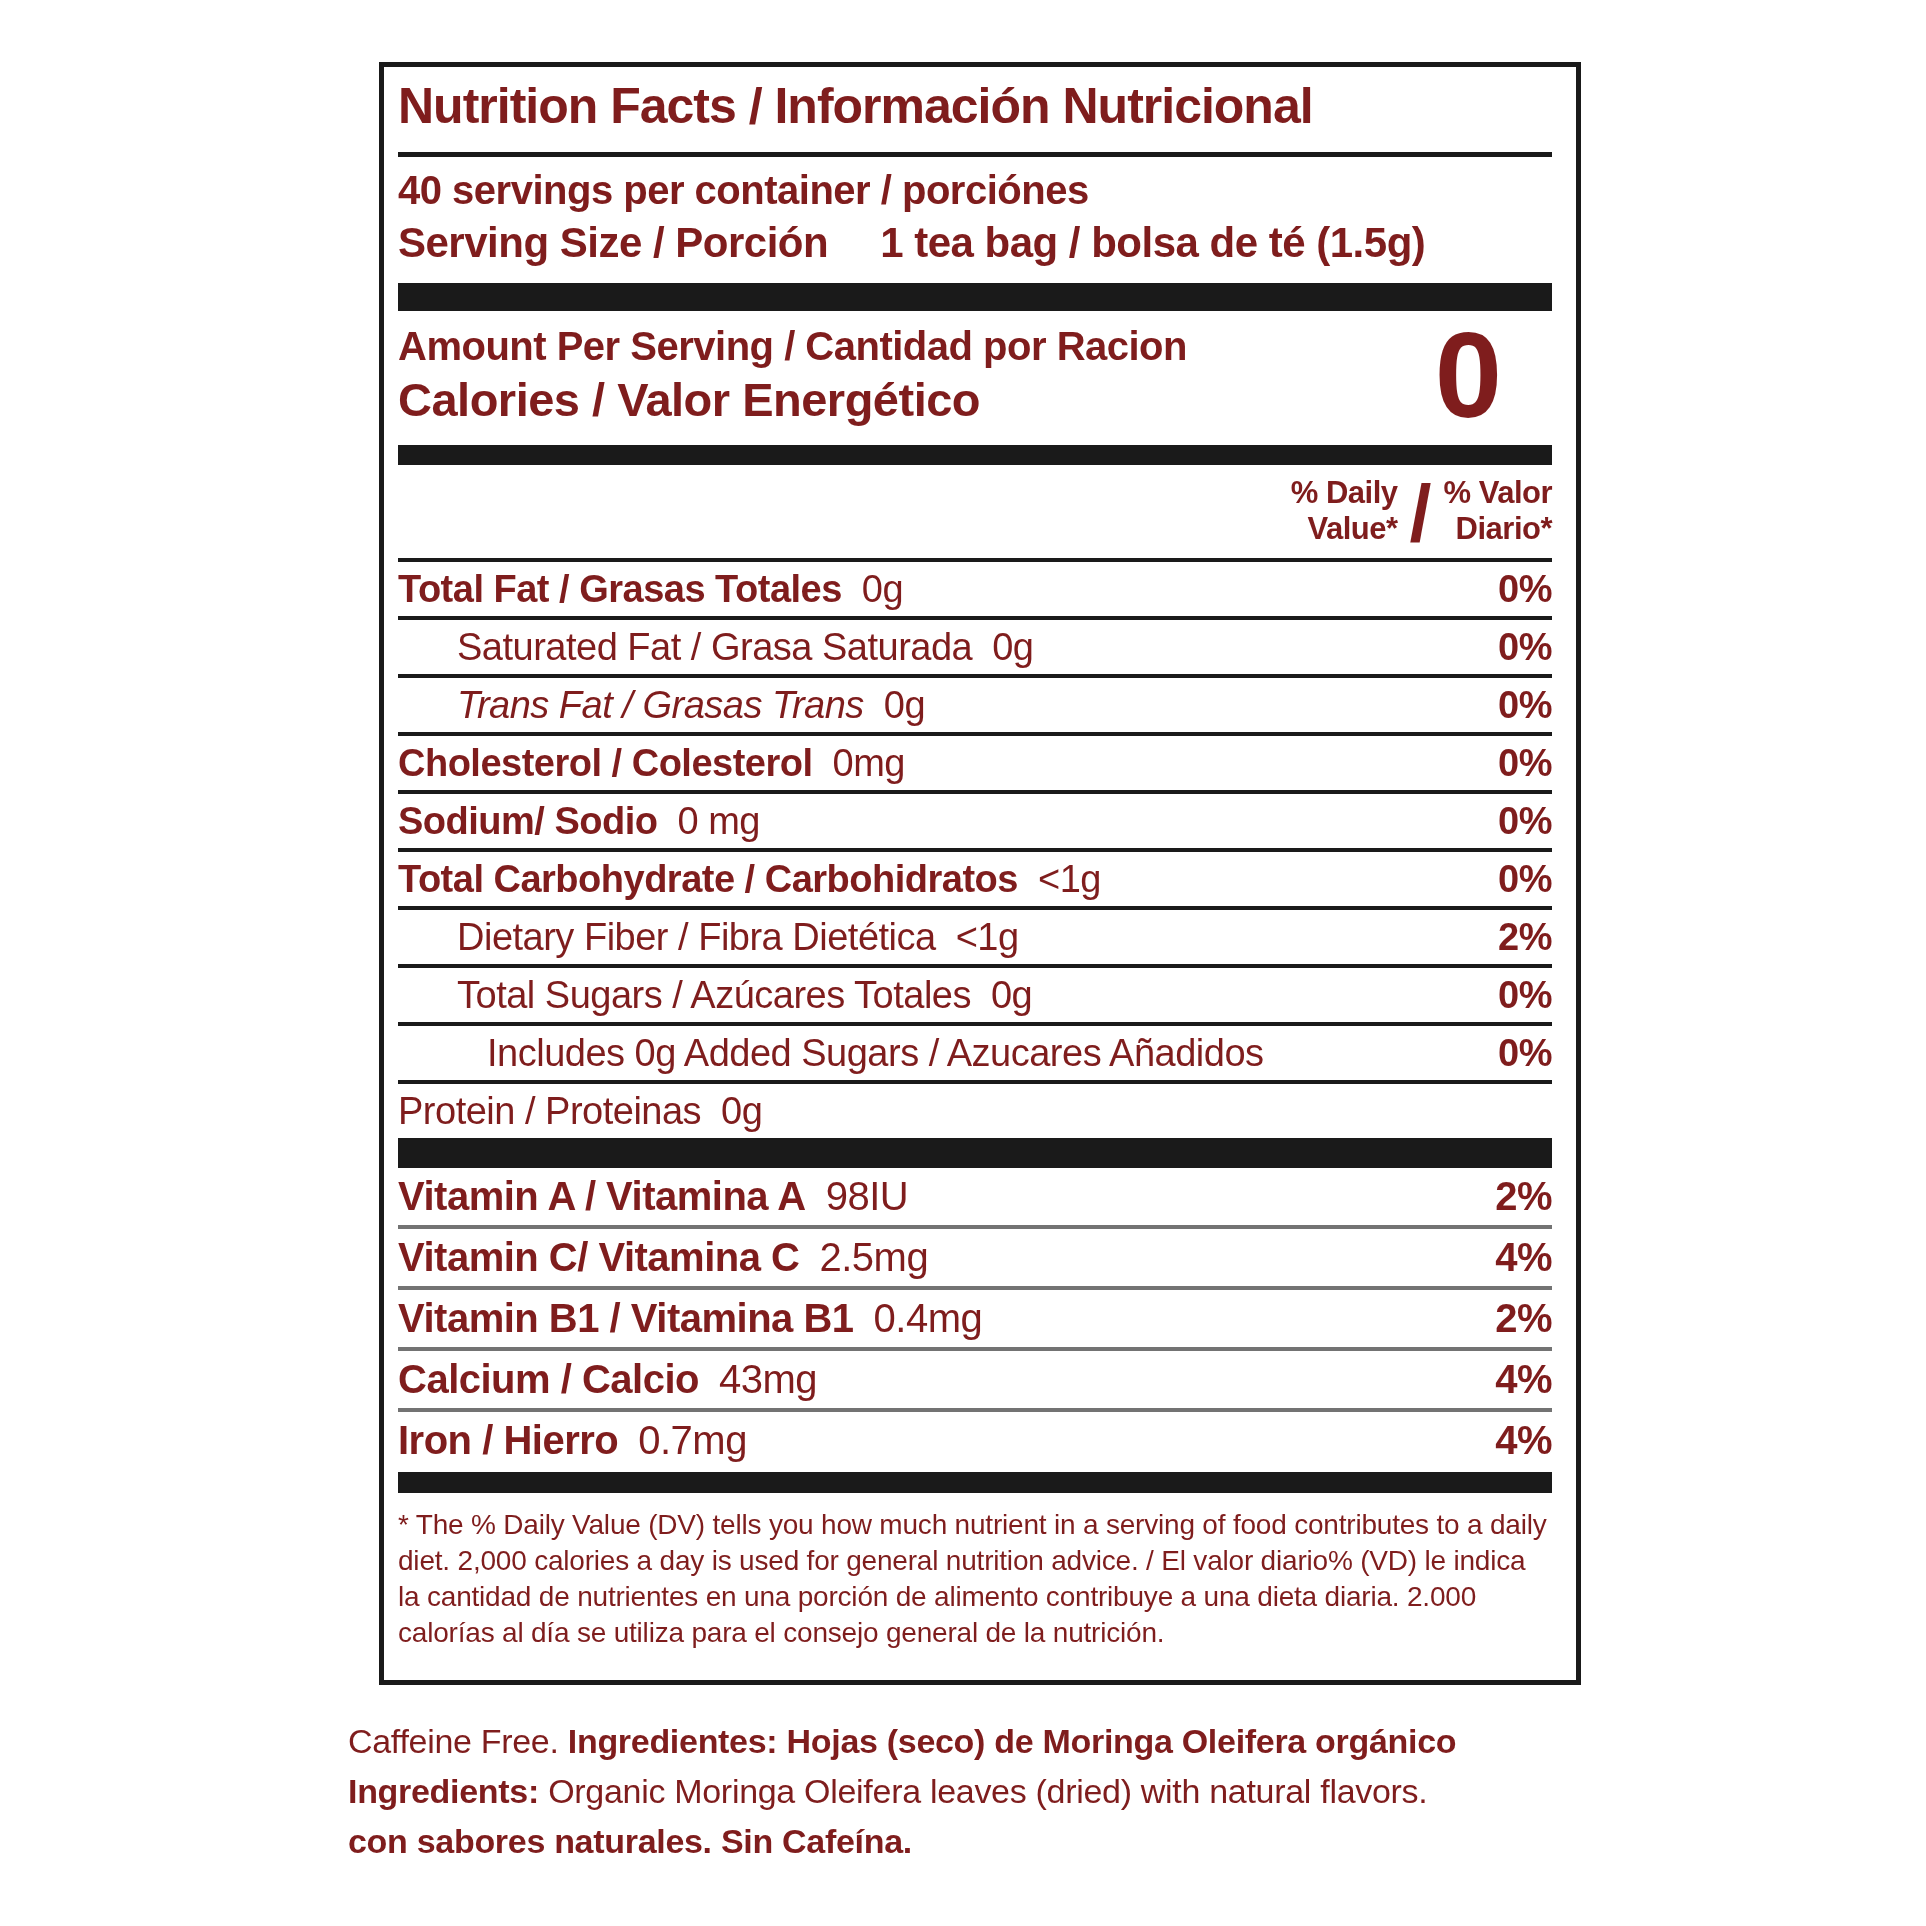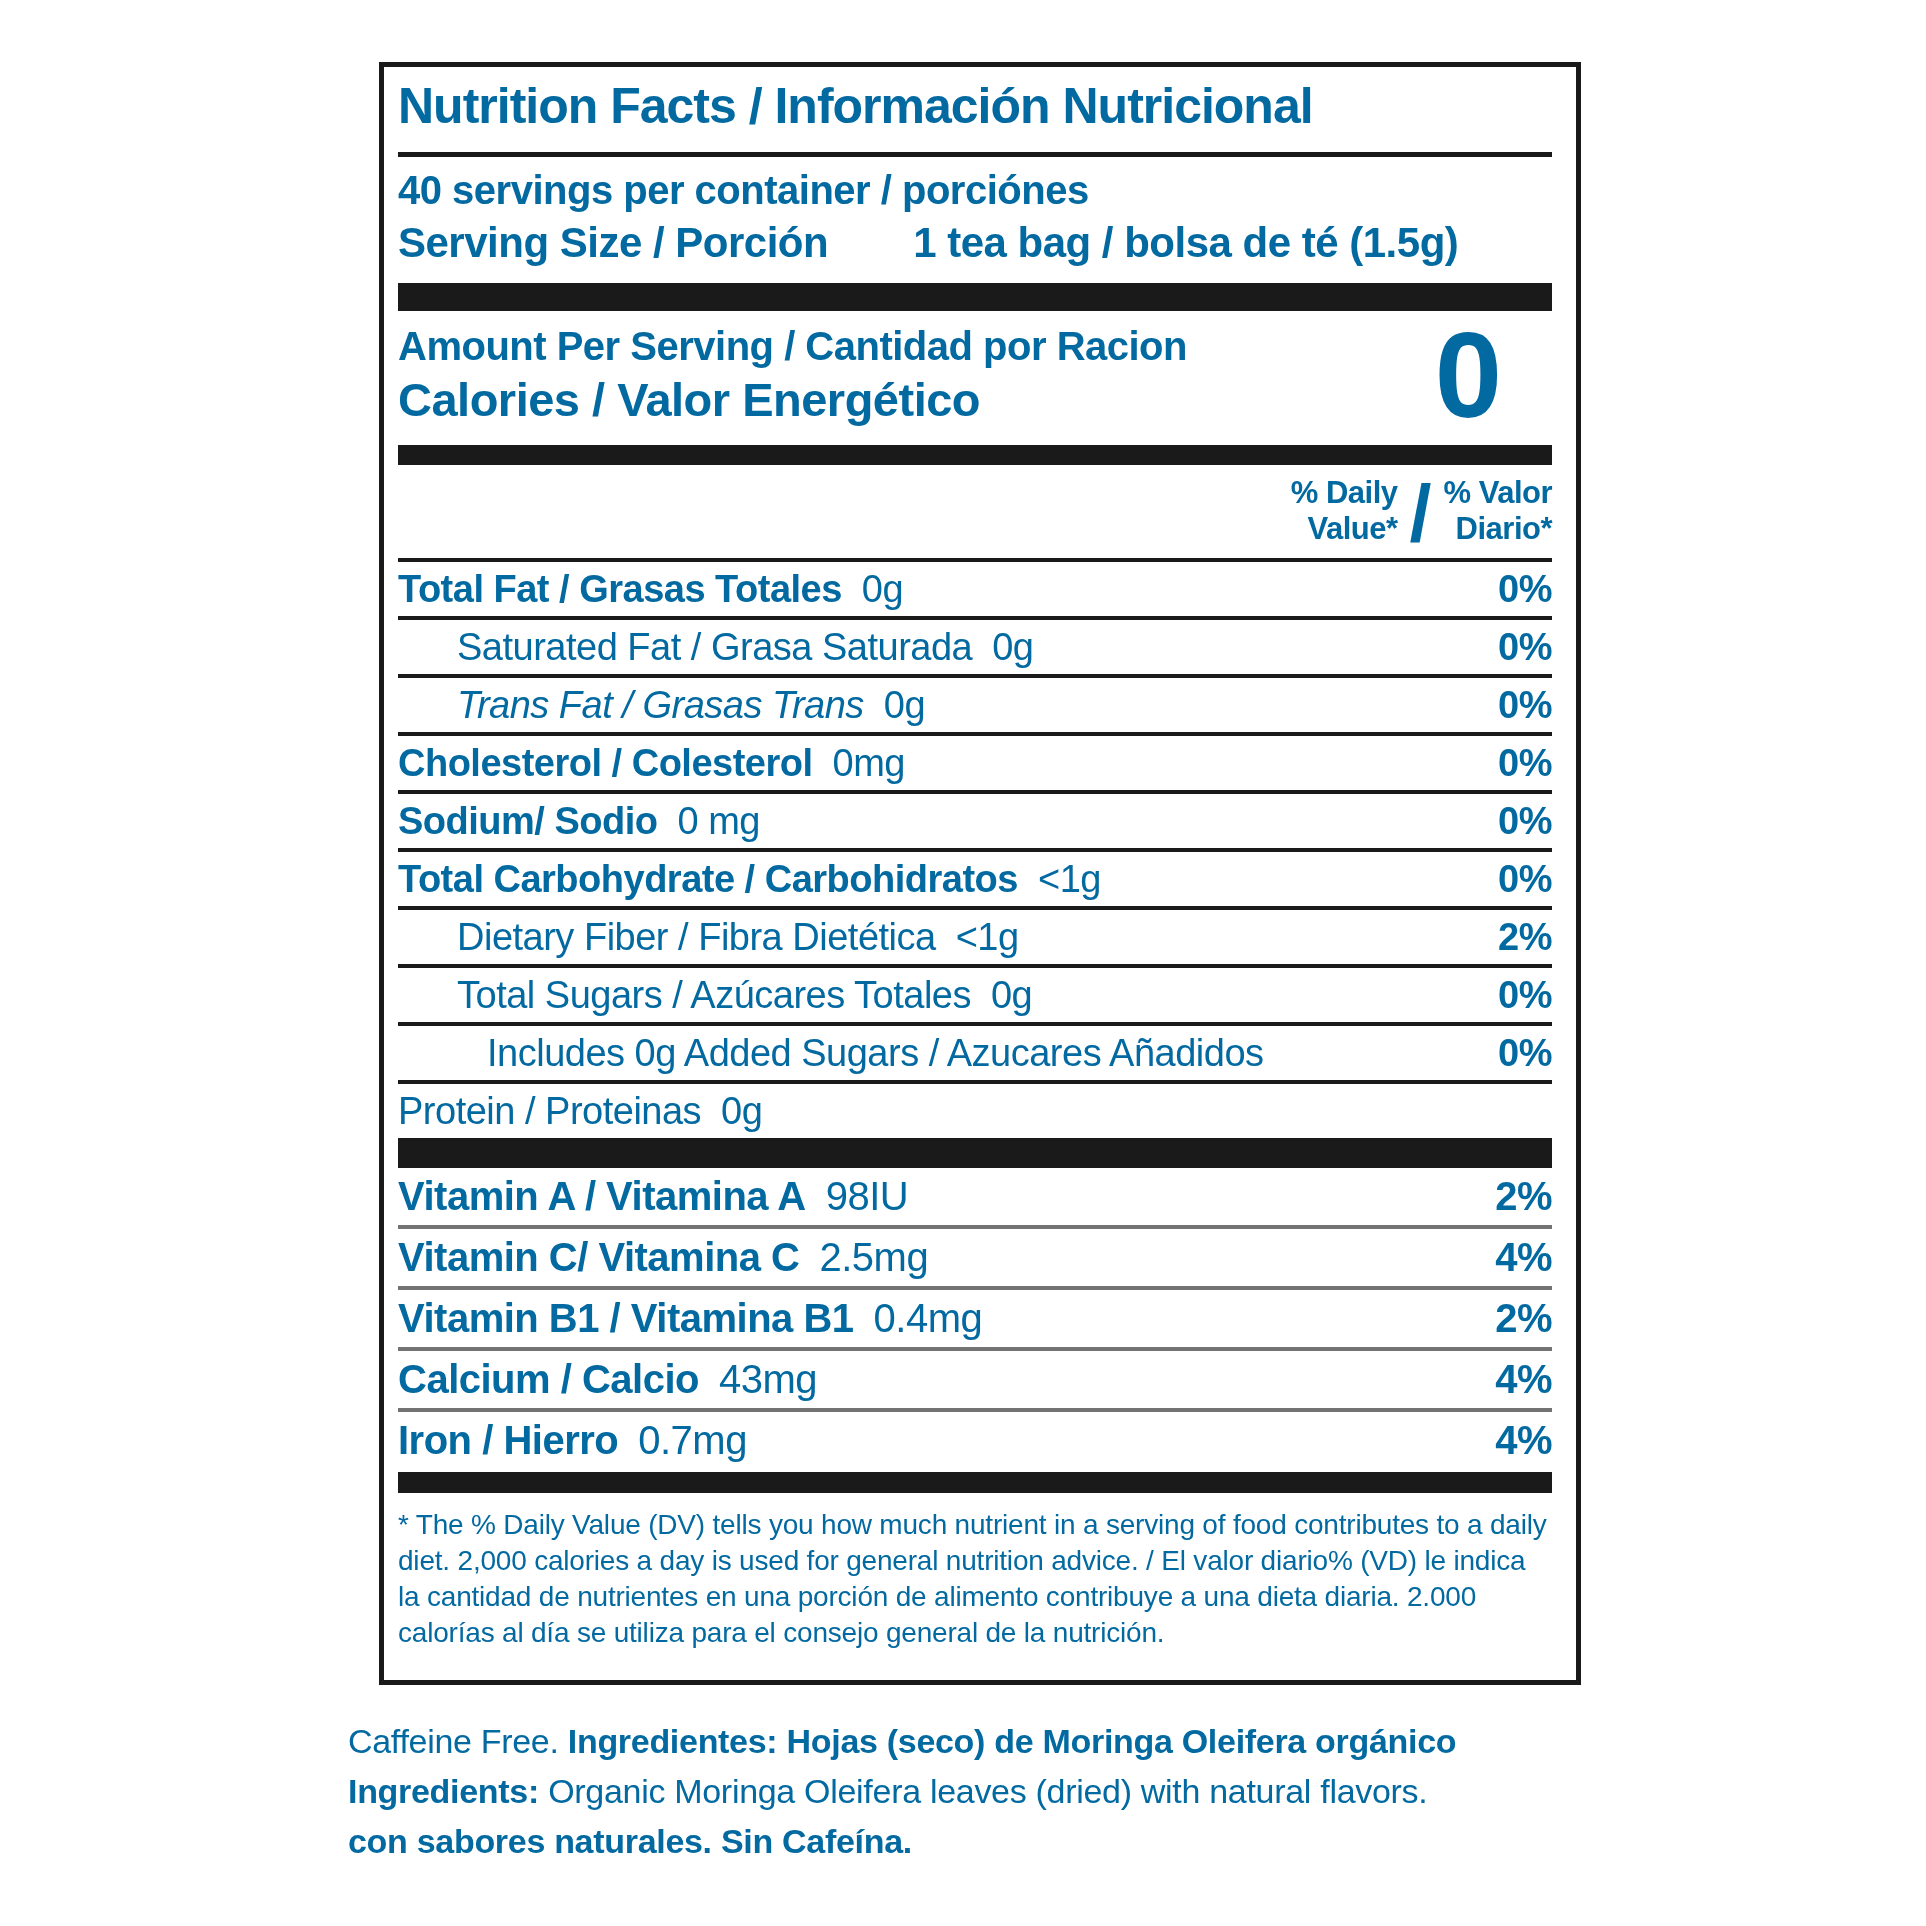--- a/index.html
+++ b/index.html
@@ -1,26 +1,26 @@
 <!DOCTYPE html>
 <html><head>
 <meta charset="utf-8">
 <style>
   html,body{margin:0;padding:0;background:#ffffff;}
   .page{position:relative;width:1927px;height:1927px;background:#ffffff;overflow:hidden;
-        font-family:"Liberation Sans","DejaVu Sans",sans-serif;color:#0369a1;}
+        font-family:"Liberation Sans","DejaVu Sans",sans-serif;color:#7f1d1d;}
   .label-box{position:absolute;left:379px;top:62px;width:1202px;height:1623px;
              border:5px solid #1a1a1a;box-sizing:border-box;padding:0 24px 0 14px;background:#fff;}
   .title{font-size:50px;font-weight:700;letter-spacing:-1px;line-height:63px;margin-top:8px;white-space:nowrap;}
   .rule{height:5px;background:#1a1a1a;}
   .rule-thin{height:4px;background:#1a1a1a;}
   .title-rule{margin-top:14px;}
   .servings{font-size:40px;font-weight:600;line-height:51px;margin-top:8px;letter-spacing:-0.5px;}
   .serving-size{font-size:42px;font-weight:700;line-height:53px;letter-spacing:-0.5px;display:flex;gap:20px;}
-  .serving-size .ss-val{margin-left:65px;}
+  .serving-size .ss-val{margin-left:32px;}
   .bar{background:#1a1a1a;}
   .bar-serving{height:28px;margin-top:14px;}
   .cal-block{position:relative;margin-top:12px;}
   .amount{font-size:40px;font-weight:700;line-height:46px;letter-spacing:-0.5px;}
   .calories{font-size:47px;font-weight:700;line-height:61px;letter-spacing:-0.5px;}
   .big-zero{position:absolute;right:50px;top:0px;font-size:121px;font-weight:700;line-height:0.86;}
   .bar-calories{height:20px;margin-top:15px;}
   .dvh{display:flex;justify-content:flex-end;align-items:flex-start;margin-top:10px;height:77px;}
   .dvh-col{display:flex;flex-direction:column;text-align:right;font-size:31px;font-weight:700;line-height:36px;letter-spacing:-0.5px;}
   .dvh-slash{font-size:79px;font-weight:600;line-height:77px;margin:0 12px;}

